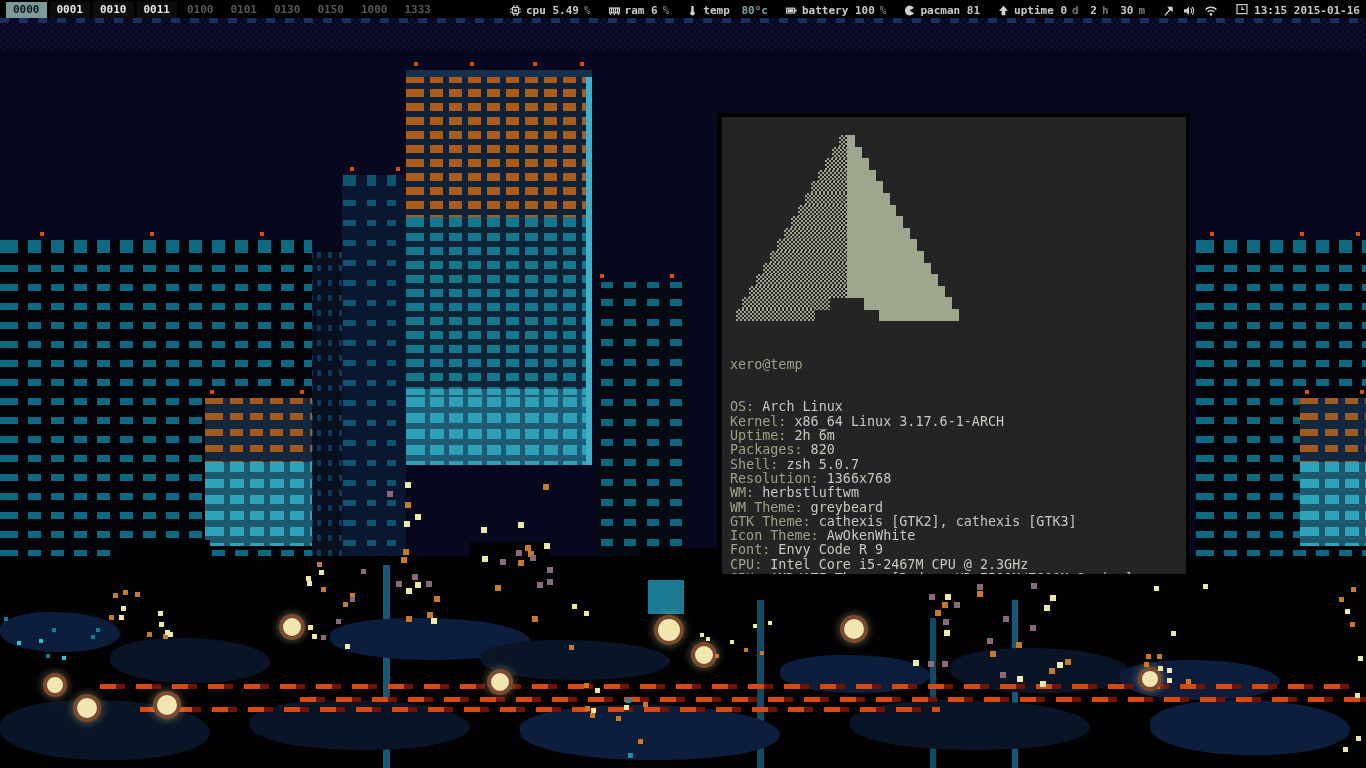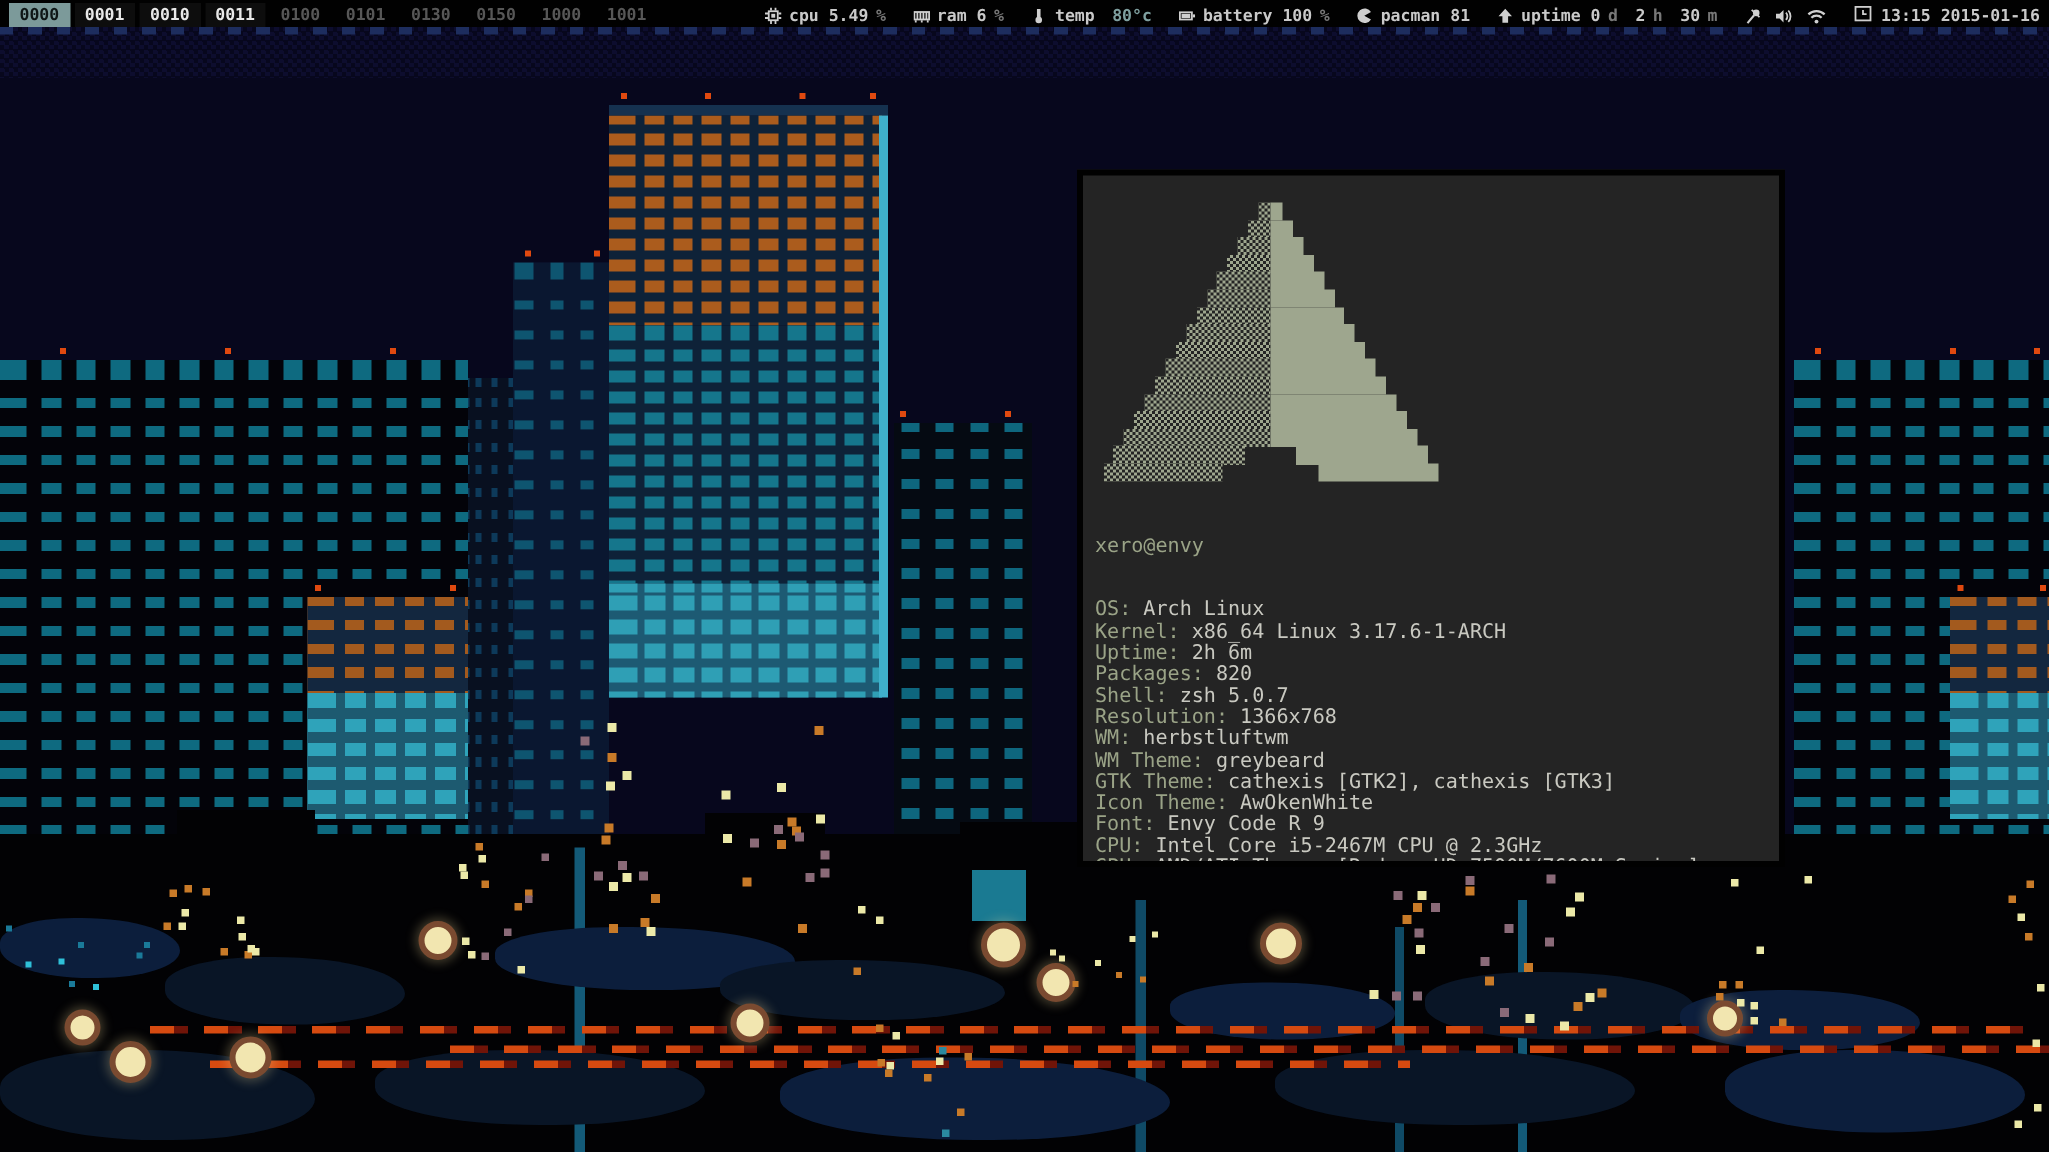--- a/index.html
+++ b/index.html
@@ -260,21 +260,21 @@
     <div id="tags">
         <span class="tag focused">0000</span>
         <span class="tag occupied">0001</span>
         <span class="tag occupied">0010</span>
         <span class="tag occupied">0011</span>
         <span class="tag empty">0100</span>
         <span class="tag empty">0101</span>
         <span class="tag empty">0130</span>
         <span class="tag empty">0150</span>
         <span class="tag empty">1000</span>
-        <span class="tag empty">1001</span>
+        <span class="tag empty">1333</span>
       </div>
     <div id="right">
       <div id="segments" style="display: flex; gap: 18px;">
           <span class="seg"><span class="icon"><svg width="11" height="11" viewBox="0 0 11 11">
                 <rect x="2.5" y="2.5" width="6" height="6" stroke="#cfcfcf" fill="none" stroke-width="1.2"></rect>
                 <rect x="4.2" y="4.2" width="2.6" height="2.6" fill="#cfcfcf"></rect>
                 <path d="M4 0v2M7 0v2M4 9v2M7 9v2M0 4h2M0 7h2M9 4h2M9 7h2" stroke="#cfcfcf" fill="none" stroke-width="1.2"></path>
               </svg></span><span class="normal">cpu 5.49</span><span class="dim">%</span></span>
           <span class="seg"><span class="icon"><svg width="11" height="11" viewBox="0 0 11 11">
                 <rect x="0.6" y="3" width="9.8" height="5" stroke="#cfcfcf" fill="none" stroke-width="1.2"></rect>
@@ -390,19 +390,19 @@
           <div class="lrow" style="top: 162.4px; height: 12.2px;">
             <span class="dither" style="left: 10.4px; width: 87.6px;"></span>
             <span class="solid" style="left: 132px; width: 87.6px;"></span>
           </div>
           <div class="lrow" style="top: 174px; height: 12.2px;">
             <span class="dither" style="left: 3.5px; width: 79.5px;"></span>
             <span class="solid" style="left: 147px; width: 79.5px;"></span>
           </div>
         </div>
       <div id="fetch">
-        <div id="userhost">xero@envy</div>
+        <div id="userhost">xero@temp</div>
       <div class="fline"><span class="lbl">OS:</span><span class="val"> Arch Linux</span></div><div class="fline"><span class="lbl">Kernel:</span><span class="val"> x86_64 Linux 3.17.6-1-ARCH</span></div><div class="fline"><span class="lbl">Uptime:</span><span class="val"> 2h 6m</span></div><div class="fline"><span class="lbl">Packages:</span><span class="val"> 820</span></div><div class="fline"><span class="lbl">Shell:</span><span class="val"> zsh 5.0.7</span></div><div class="fline"><span class="lbl">Resolution:</span><span class="val"> 1366x768</span></div><div class="fline"><span class="lbl">WM:</span><span class="val"> herbstluftwm</span></div><div class="fline"><span class="lbl">WM Theme:</span><span class="val"> greybeard</span></div><div class="fline"><span class="lbl">GTK Theme:</span><span class="val"> cathexis [GTK2], cathexis [GTK3]</span></div><div class="fline"><span class="lbl">Icon Theme:</span><span class="val"> AwOkenWhite</span></div><div class="fline"><span class="lbl">Font:</span><span class="val"> Envy Code R 9</span></div><div class="fline"><span class="lbl">CPU:</span><span class="val"> Intel Core i5-2467M CPU @ 2.3GHz</span></div><div class="fline"><span class="lbl">GPU:</span><span class="val"> AMD/ATI Thames [Radeon HD 7500M/7600M Series]</span></div></div>
 
     </div>
   </div>
 
 </div>
 
 </body></html>

